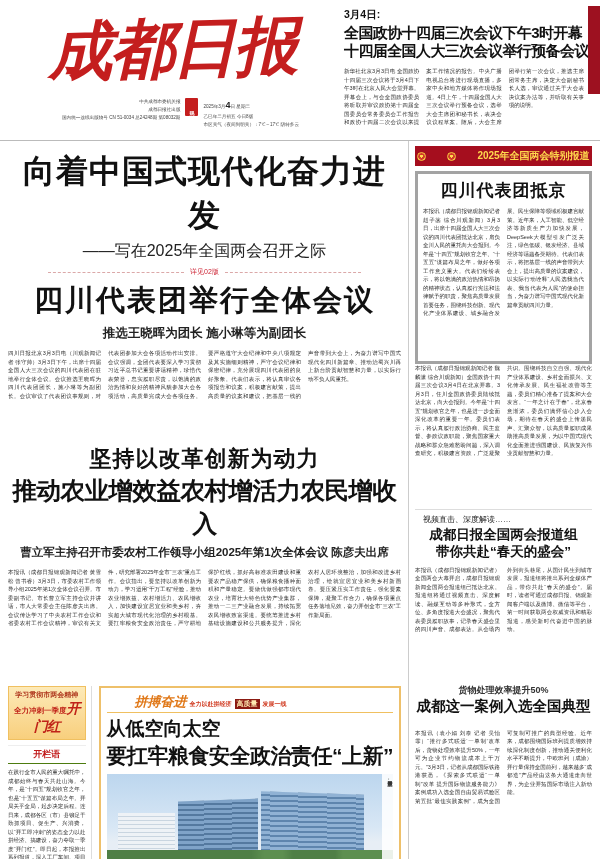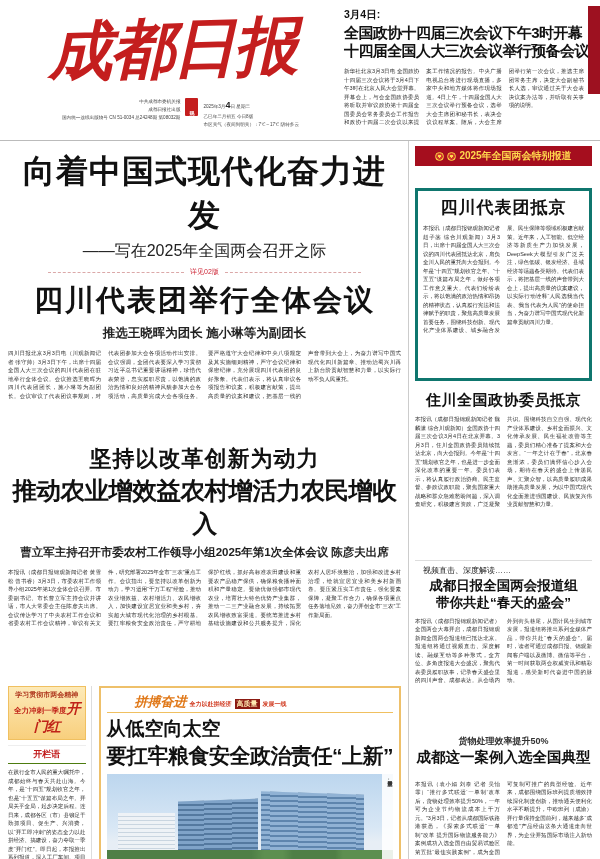--- a/index.html
+++ b/index.html
@@ -78,24 +78,24 @@
            background:radial-gradient(circle at 10% 50%, #4f7f46 0 45%, transparent 50%),
                       radial-gradient(circle at 30% 60%, #5d8f50 0 45%, transparent 50%),
                       radial-gradient(circle at 55% 50%, #4f7f46 0 45%, transparent 50%),
                       radial-gradient(circle at 80% 60%, #5d8f50 0 45%, transparent 50%),
                       #6f9a5e; }
   .photo-cap { position:absolute; right:0; top:0; bottom:0; width:11px; background:rgba(255,255,255,.88);
                writing-mode:vertical-rl; font-size:5px; color:#333; padding-top:3px; text-align:left; }
 
   
   .sp-banner { background:#a50e1e; color:#ffd84d; font-size:10px; font-weight:bold; text-align:center;
-               padding:3px 0; display:flex; align-items:center; justify-content:center; gap:3px; margin-top:2px; }
+               padding:3px 0; display:flex; align-items:center; justify-content:center; gap:21px; margin-top:2px; }
   .emblem { width:9px; height:9px; border-radius:50%; flex:none;
             background:radial-gradient(circle at 50% 45%, #ffd84d 0 30%, #d43a2a 31% 68%, #ffd84d 69%); border:1px solid #f4c93e; }
-  .sp-box { border:3px solid #0f766e; margin-top:22px; padding:5px 5px 6px; }
+  .sp-box { border:3px solid #a3a3a3; margin-top:5px; padding:5px 5px 6px; }
   .sp-box h3 { font-size:17px; font-weight:bold; text-align:center; color:#111; letter-spacing:1px; margin-bottom:5px; }
   .sp-box .tiny { height:148px; }
   .h-cppcc { font-size:15px; font-weight:bold; text-align:center; color:#111; margin:10px 0 5px; letter-spacing:0.5px; }
   .cppcc-body { height:138px; }
   .media-sec { border-top:1px solid #ddd; margin-top:7px; padding-top:4px; }
   .media-kicker { font-size:8px; color:#222; margin-bottom:2px; padding-left:8px; }
   .h-media { font-size:13.5px; font-weight:bold; text-align:center; color:#111; line-height:1.25; }
   .media-body { height:112px; margin-top:5px; }
   .logi-sec { margin-top:6px; }
   .logi-kicker { font-size:9px; font-weight:bold; color:#333; text-align:center; }
@@ -192,21 +192,20 @@
         <span class="emblem"></span>
         <span class="emblem"></span>
         <span>2025年全国两会特别报道</span>
       </div>
 
       <div class="sp-box">
         <h3>四川代表团抵京</h3>
         <div class="tiny cols-2">本报讯（成都日报锦观新闻记者 赵子菡 综合川观新闻）3月3日，出席十四届全国人大三次会议的四川代表团抵达北京，肩负全川人民的重托向大会报到。今年是“十四五”规划收官之年、“十五五”谋篇布局之年，做好各项工作意义重大。代表们纷纷表示，将以饱满的政治热情和昂扬的精神状态，认真履行宪法和法律赋予的职责，聚焦高质量发展首要任务，围绕科技创新、现代化产业体系建设、城乡融合发展、民生保障等领域积极建言献策。近年来，人工智能、低空经济等新质生产力加快发展，DeepSeek大模型引发广泛关注，绿色低碳、银发经济、县域经济等话题备受期待。代表们表示，将把基层一线的声音带到大会上，提出高质量的议案建议，以实际行动诠释“人民选我当代表、我当代表为人民”的使命担当，为奋力谱写中国式现代化新篇章贡献四川力量。</div>
       </div>
 
-      <div class="h-cppcc">住川全国政协委员抵京</div>
       <div class="cppcc-body tiny cols-2">本报讯（成都日报锦观新闻记者 魏麟潇 综合川观新闻）全国政协十四届三次会议3月4日在北京开幕。3月3日，住川全国政协委员陆续抵达北京，向大会报到。今年是“十四五”规划收官之年，也是进一步全面深化改革的重要一年。委员们表示，将认真履行政治协商、民主监督、参政议政职能，聚焦国家重大战略和群众急难愁盼问题，深入调查研究，积极建言资政，广泛凝聚共识。围绕科技自立自强、现代化产业体系建设、乡村全面振兴、文化传承发展、民生福祉改善等主题，委员们精心准备了提案和大会发言。“一年之计在于春”，北京春意渐浓，委员们满怀信心步入会场，期待在春天的盛会上传递民声、汇聚众智，以高质量履职成果助推高质量发展，为以中国式现代化全面推进强国建设、民族复兴伟业贡献智慧和力量。</div>
 
       <div class="media-sec">
         <div class="media-kicker">视频直击、深度解读……</div>
         <div class="h-media">成都日报全国两会报道组</div>
         <div class="h-media">带你共赴“春天的盛会”</div>
         <div class="media-body tiny cols-2">本报讯（成都日报锦观新闻记者）全国两会大幕开启，成都日报锦观新闻全国两会报道组已抵达北京。报道组将通过视频直击、深度解读、融媒互动等多种形式，全方位、多角度报道大会盛况，聚焦代表委员履职故事，记录春天盛会里的四川声音、成都表达。从会场内外到街头巷尾，从国计民生到城市发展，报道组将推出系列全媒体产品，带你共赴“春天的盛会”。届时，读者可通过成都日报、锦观新闻客户端以及微博、微信等平台，第一时间获取两会权威资讯和精彩报道，感受新时代奋进中国的脉动。</div>
       </div>
 
       <div class="logi-sec">

